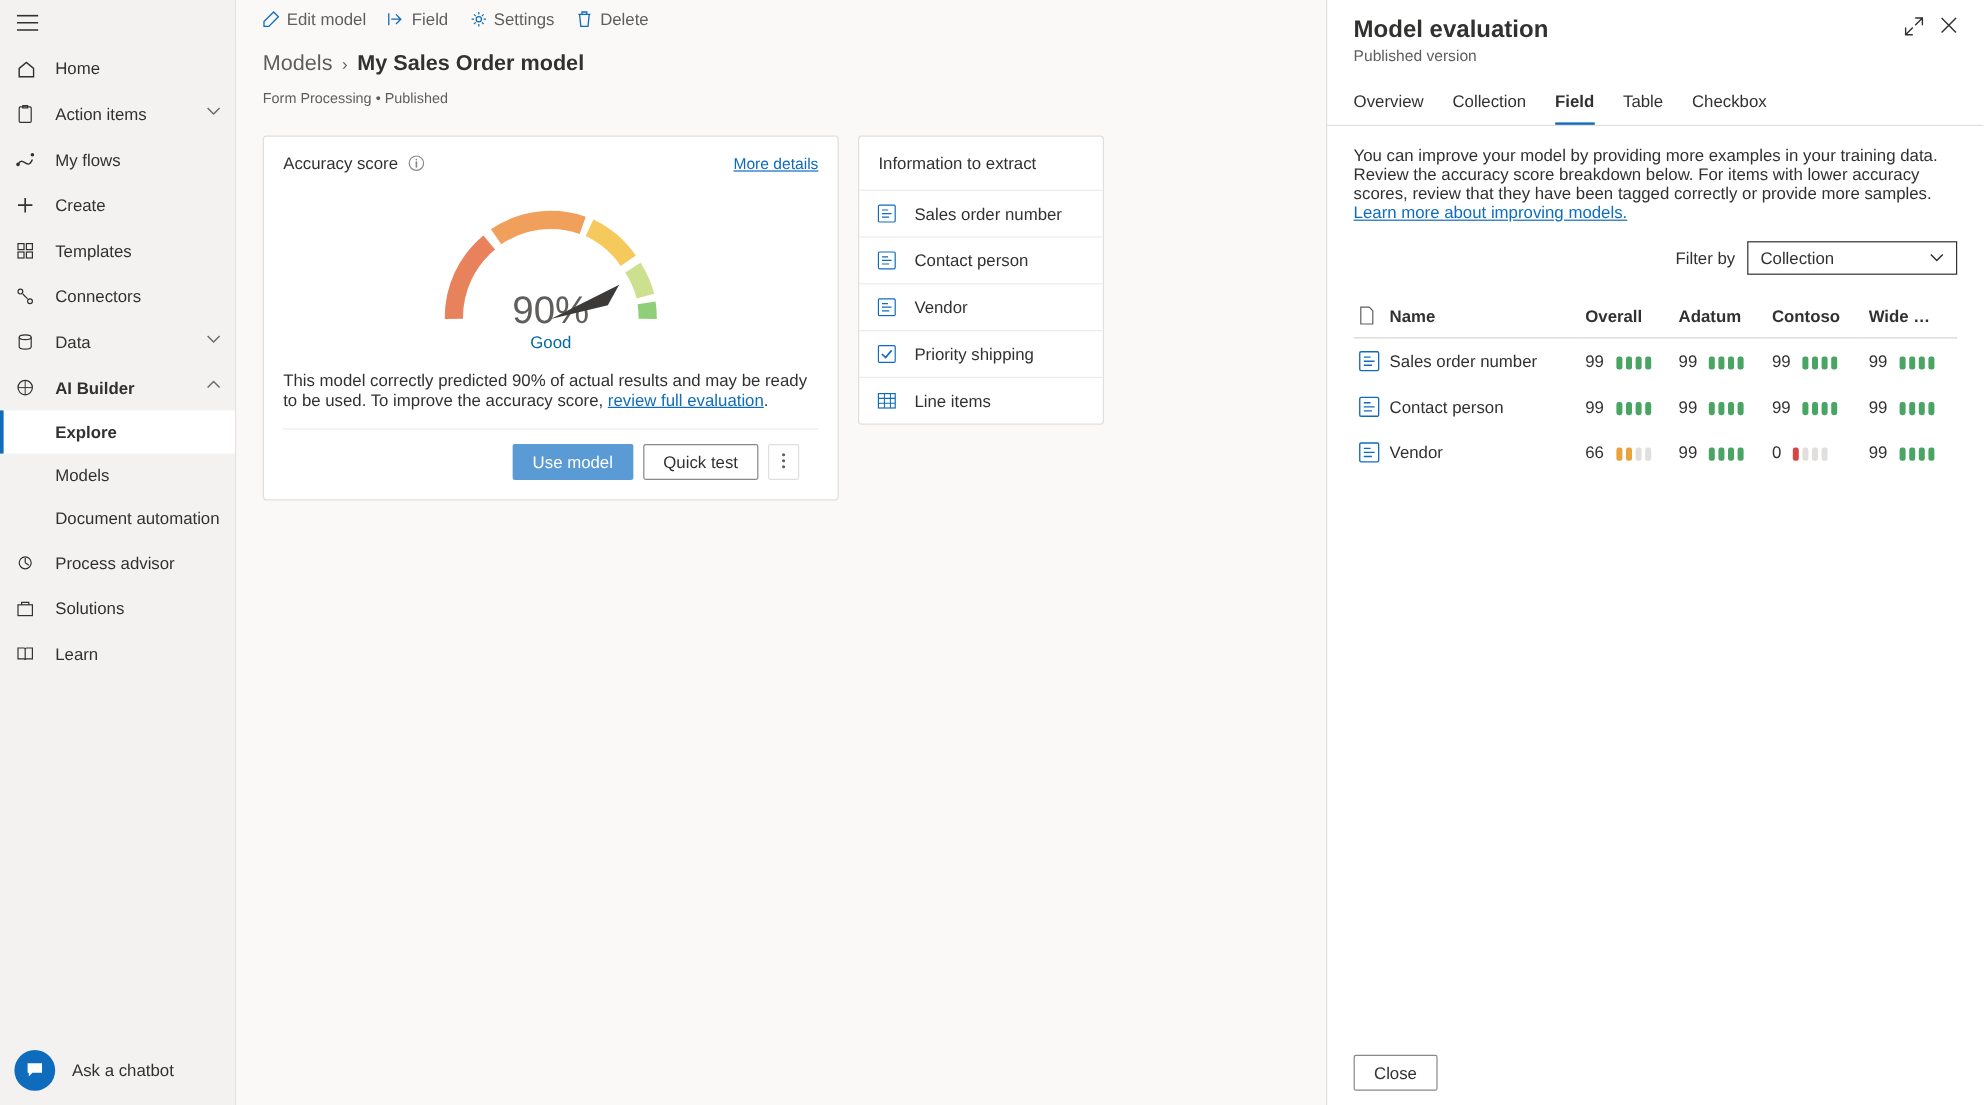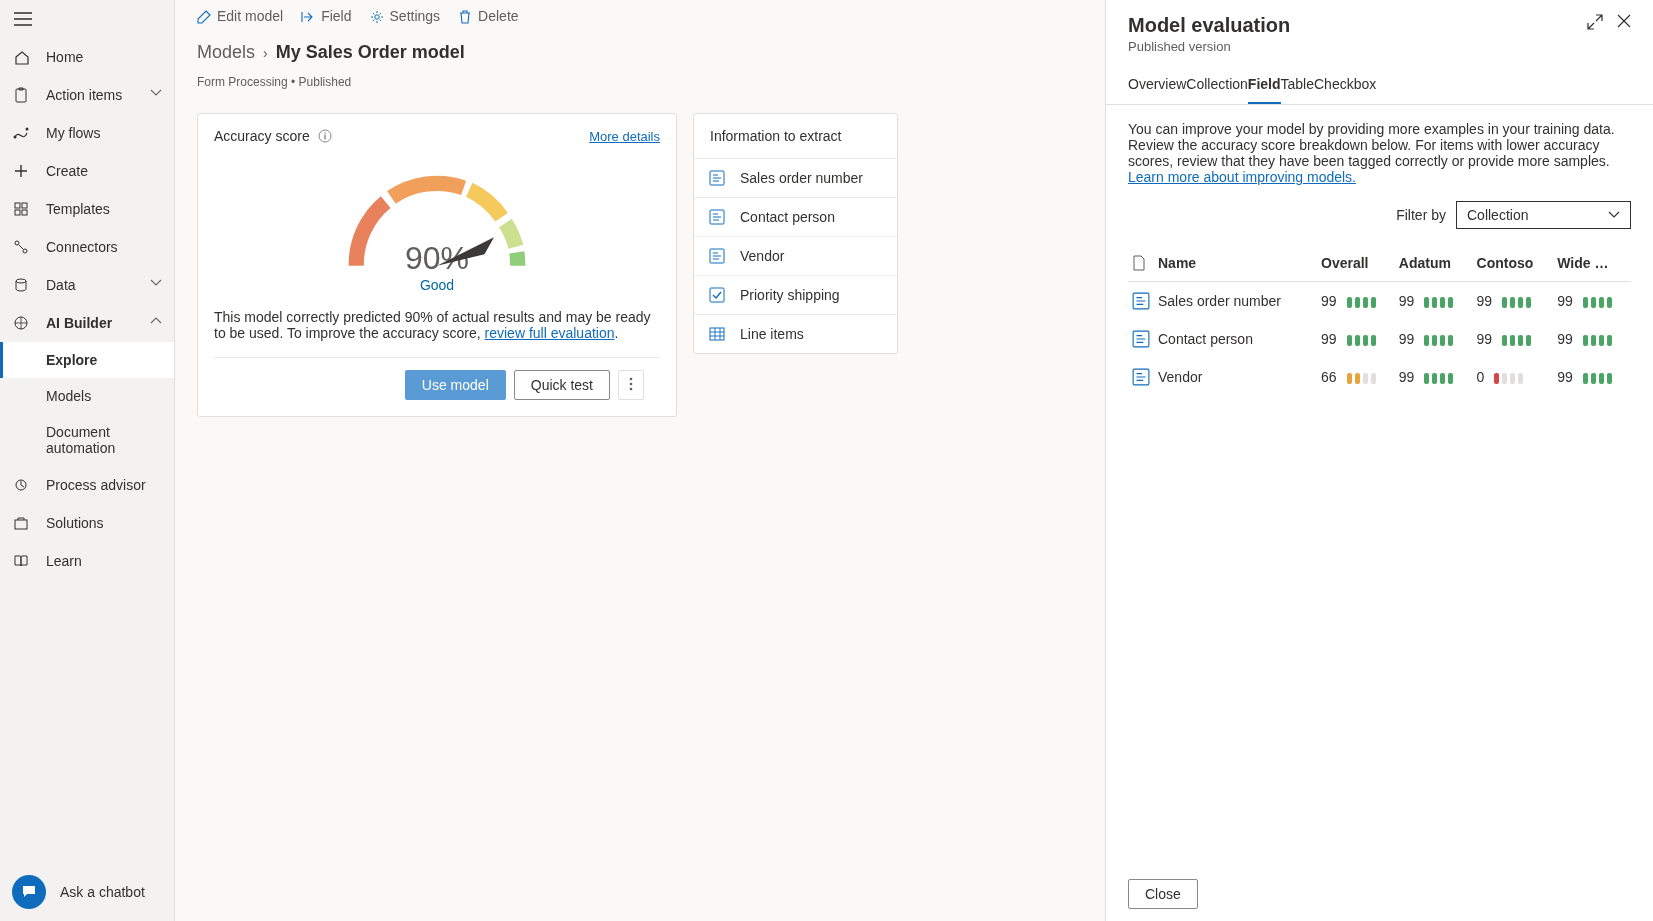--- a/index.html
+++ b/index.html
@@ -1,36 +1,36 @@
 <!DOCTYPE html>
 <html><head>
   <meta charset="utf-8">
   <style>
     * { box-sizing: border-box; margin: 0; padding: 0; }
     body { font-family: "Segoe UI", -apple-system, sans-serif; font-size: 14px; color: #323130; background: #fff; overflow: hidden; }
     .app { display: flex; height: 921px; width: 1653px; }
 
     
-    .sidebar { width: 175px; background: #f3f2f1; display: flex; flex-direction: column; border-right: 1px solid #e1dfdd; }
+    .sidebar { width: 197px; background: #f3f2f1; display: flex; flex-direction: column; border-right: 1px solid #e1dfdd; }
     .hamburger { padding: 12px 14px; cursor: pointer; }
     .nav { flex: 1; overflow: auto; }
     .nav-item { display: flex; align-items: center; gap: 16px; padding: 10px 12px; cursor: pointer; color: #323130; position: relative; }
     .nav-item.active { background: #fff; font-weight: 600; }
     .nav-item.active::before { content: ""; position: absolute; left: 0; top: 0; bottom: 0; width: 3px; background: #0f6cbd; }
     .nav-item.bold { font-weight: 600; }
     .nav-item .icon { width: 18px; height: 18px; display: flex; align-items: center; justify-content: center; }
     .nav-item .label { flex: 1; }
     .nav-item .chev { width: 12px; height: 12px; opacity: .7; }
     .chatbot { display: flex; align-items: center; gap: 14px; padding: 12px; }
     .chatbot .bubble { width: 34px; height: 34px; border-radius: 50%; background: #0f6cbd; color: #fff; display: flex; align-items: center; justify-content: center; }
 
     
     .main { flex: 1; display: flex; flex-direction: column; background: #faf9f8; min-width: 0; }
     .toolbar { display: flex; gap: 18px; padding: 8px 22px; background: #faf9f8; }
-    .tool { display: flex; align-items: flex-end; gap: 6px; color: #605e5c; cursor: pointer; font-size: 14px; }
+    .tool { display: flex; align-items: center; gap: 6px; color: #605e5c; cursor: pointer; font-size: 14px; }
 
     .content { padding: 10px 22px; display: flex; flex-direction: column; gap: 10px; flex: 1; min-width: 0; }
     .crumbs { display: flex; align-items: center; gap: 8px; }
     .crumb-root { color: #605e5c; font-size: 18px; }
     .crumb-sep  { color: #605e5c; }
     .crumb-cur  { font-size: 18px; font-weight: 600; }
     .crumb-sub  { color: #605e5c; font-size: 12px; margin-top: 2px; }
 
     .cards { display: flex; gap: 16px; margin-top: 14px; align-items: flex-start; }
 
@@ -60,21 +60,21 @@
     .info-row .ic { width: 18px; height: 18px; color: #0f6cbd; display: flex; align-items: center; justify-content: center; }
 
     
     .drawer { width: 548px; background: #fff; border-left: 1px solid #e1dfdd; display: flex; flex-direction: column; }
     .drawer-hdr { display: flex; justify-content: space-between; align-items: flex-start; padding: 14px 22px 6px 22px; }
     .drawer-hdr h2 { font-size: 20px; font-weight: 600; }
     .drawer-hdr .sub { color: #605e5c; font-size: 13px; margin-top: 2px; }
     .drawer-hdr .actions { display: flex; gap: 14px; }
     .drawer-hdr .actions span { cursor: pointer; }
 
-    .tabs { display: flex; padding: 10px 22px 0 22px; border-bottom: 1px solid #e1dfdd; }
+    .tabs { display: flex; gap: 24px; padding: 10px 22px 0 22px; border-bottom: 1px solid #e1dfdd; }
     .tab { padding: 6px 0 10px 0; font-size: 14px; color: #323130; cursor: pointer; border-bottom: 2px solid transparent; }
     .tab.active { font-weight: 600; border-bottom-color: #0f6cbd; }
 
     .drawer-body { padding: 16px 22px; flex: 1; overflow: auto; font-size: 14px; color: #323130; }
     .drawer-body .hint a { color: #0f6cbd; text-decoration: underline; }
 
     .filter { display: flex; justify-content: flex-end; align-items: center; gap: 10px; margin: 16px 0; }
     .select { border: 1px solid #323130; padding: 5px 10px; width: 175px; display: flex; justify-content: space-between; align-items: center; cursor: pointer; }
 
     .tbl { width: 100%; border-collapse: collapse; }

